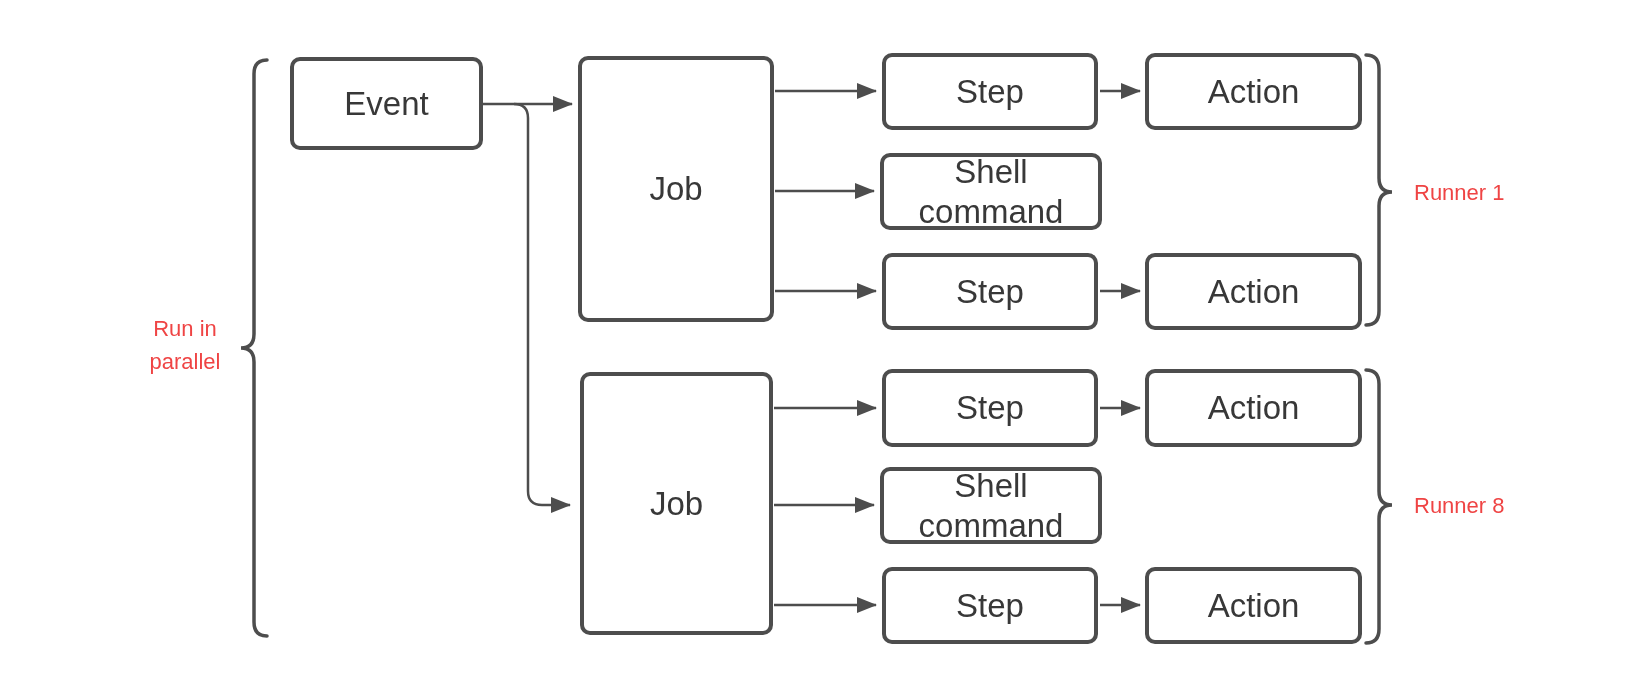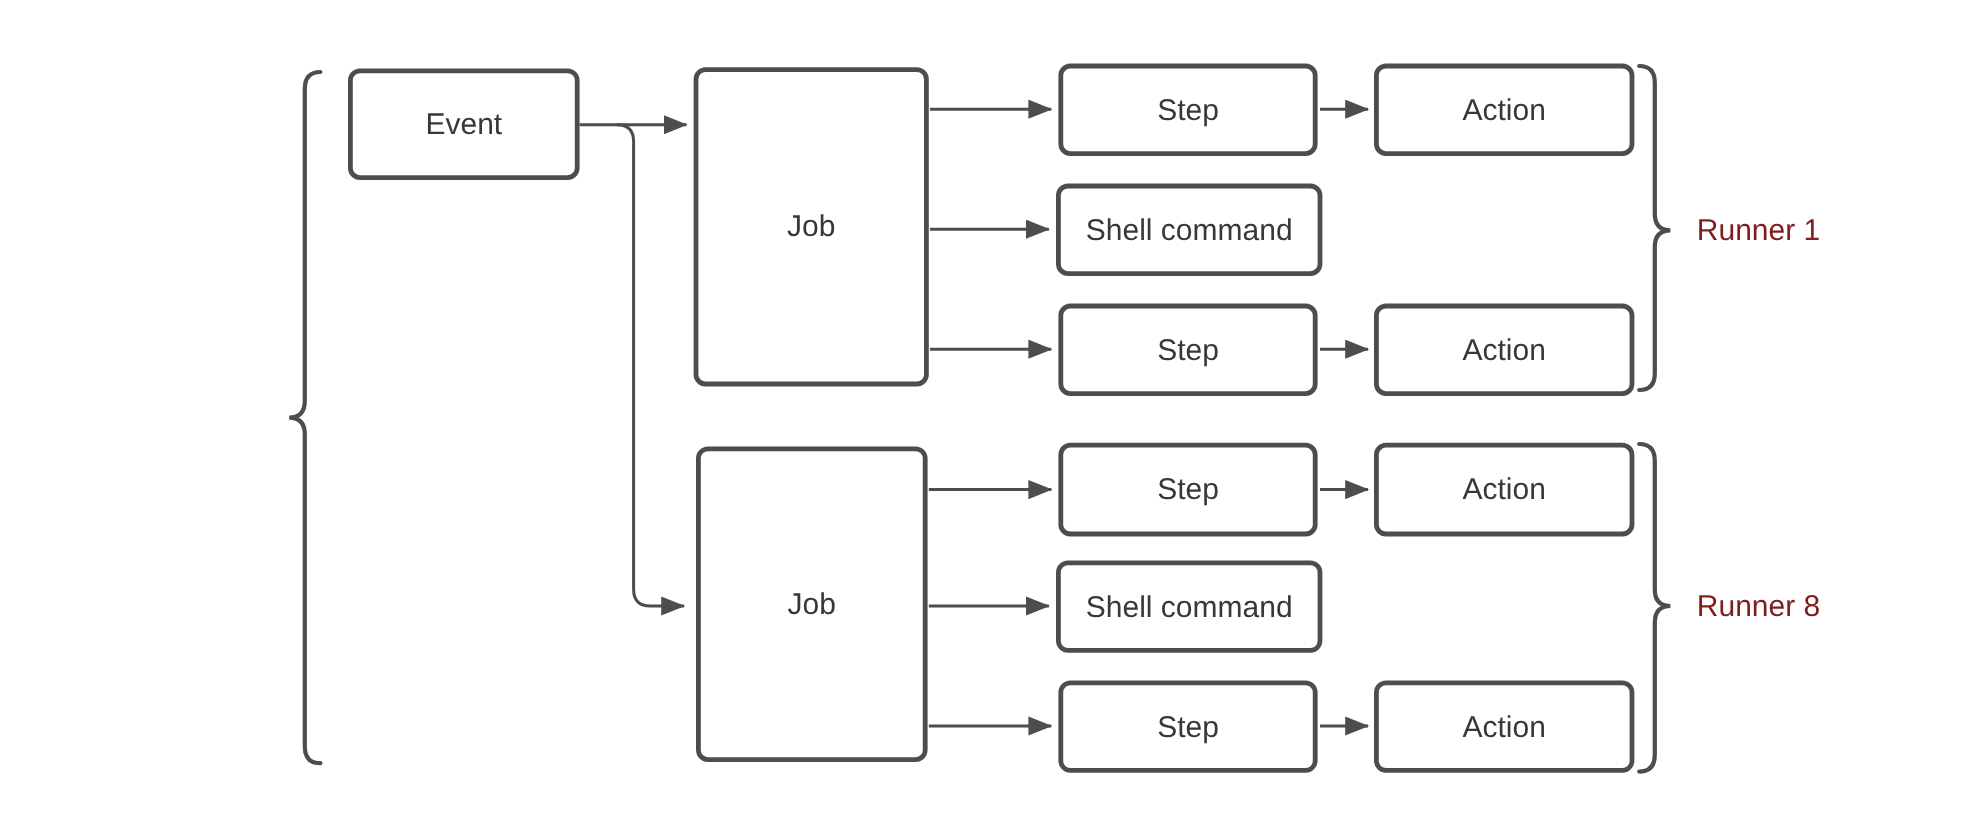--- a/index.html
+++ b/index.html
@@ -36,43 +36,43 @@
   }
   .node {
     position: absolute;
     box-sizing: border-box;
     background: #ffffff;
     border: 4px solid #4d4d4d;
     border-radius: 10px;
     display: flex;
     align-items: center;
     justify-content: center;
-    font-size: 25px;
+    font-size: 33px;
     line-height: 1.2;
     text-align: center;
     color: #383838;
   }
   .node-event  { left: 290px;  top: 57px;  width: 193px; height: 93px;  }
   .node-job1   { left: 578px;  top: 56px;  width: 196px; height: 266px; }
   .node-job2   { left: 580px;  top: 372px; width: 193px; height: 263px; }
   .node-step1  { left: 882px;  top: 53px;  width: 216px; height: 77px;  }
   .node-shell1 { left: 880px;  top: 153px; width: 222px; height: 77px;  }
   .node-step2  { left: 882px;  top: 253px; width: 216px; height: 77px;  }
   .node-act1   { left: 1145px; top: 53px;  width: 217px; height: 77px;  }
   .node-act2   { left: 1145px; top: 253px; width: 217px; height: 77px;  }
   .node-step3  { left: 882px;  top: 369px; width: 216px; height: 78px;  }
   .node-shell2 { left: 880px;  top: 467px; width: 222px; height: 77px;  }
   .node-step4  { left: 882px;  top: 567px; width: 216px; height: 77px;  }
   .node-act3   { left: 1145px; top: 369px; width: 217px; height: 78px;  }
   .node-act4   { left: 1145px; top: 567px; width: 217px; height: 77px;  }
   .side-label {
     position: absolute;
-    font-size: 25px;
+    font-size: 22px;
     line-height: 33px;
-    color: #7f1d1d;
+    color: #ef4444;
     white-space: pre-line;
   }
   .label-parallel { left: 110px;  top: 312px; width: 150px; text-align: center; }
   .label-runner1  { left: 1414px; top: 176px; }
   .label-runner2  { left: 1414px; top: 489px; }
 </style>
 </head>
 <body>
 
 <div class="canvas">
@@ -127,18 +127,20 @@
   <div class="node node-step3">Step</div>
 
   <div class="node node-shell2">Shell command</div>
 
   <div class="node node-step4">Step</div>
 
   <div class="node node-act3">Action</div>
 
   <div class="node node-act4">Action</div>
 
+  <div class="side-label label-parallel">Run in
+parallel</div>
 
   <div class="side-label label-runner1">Runner 1</div>
 
   <div class="side-label label-runner2">Runner 8</div>
 
 </div>
 
 </body></html>

